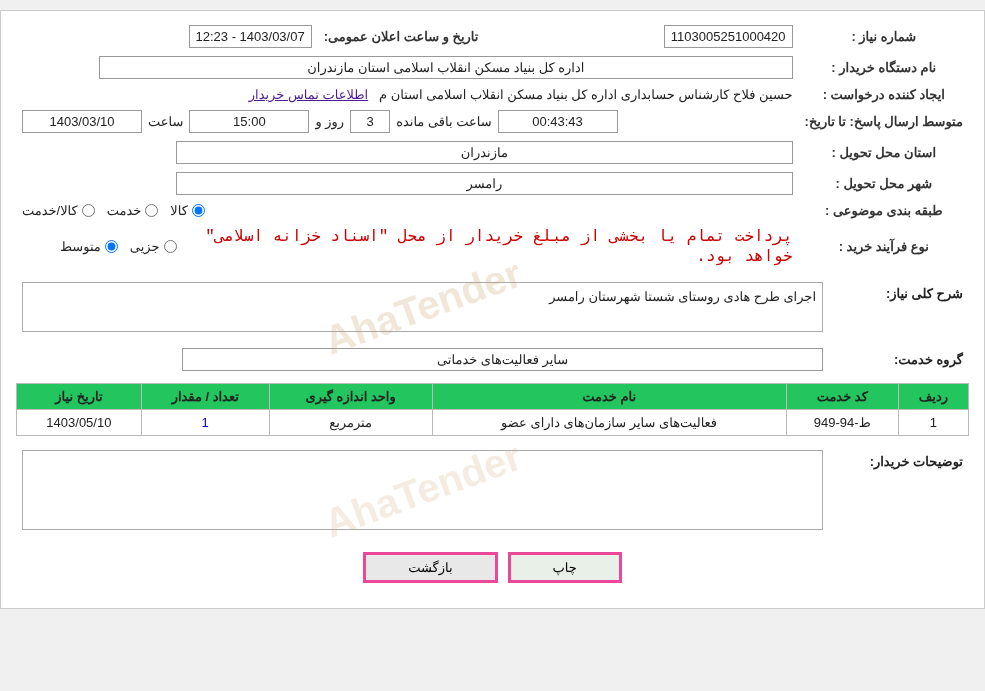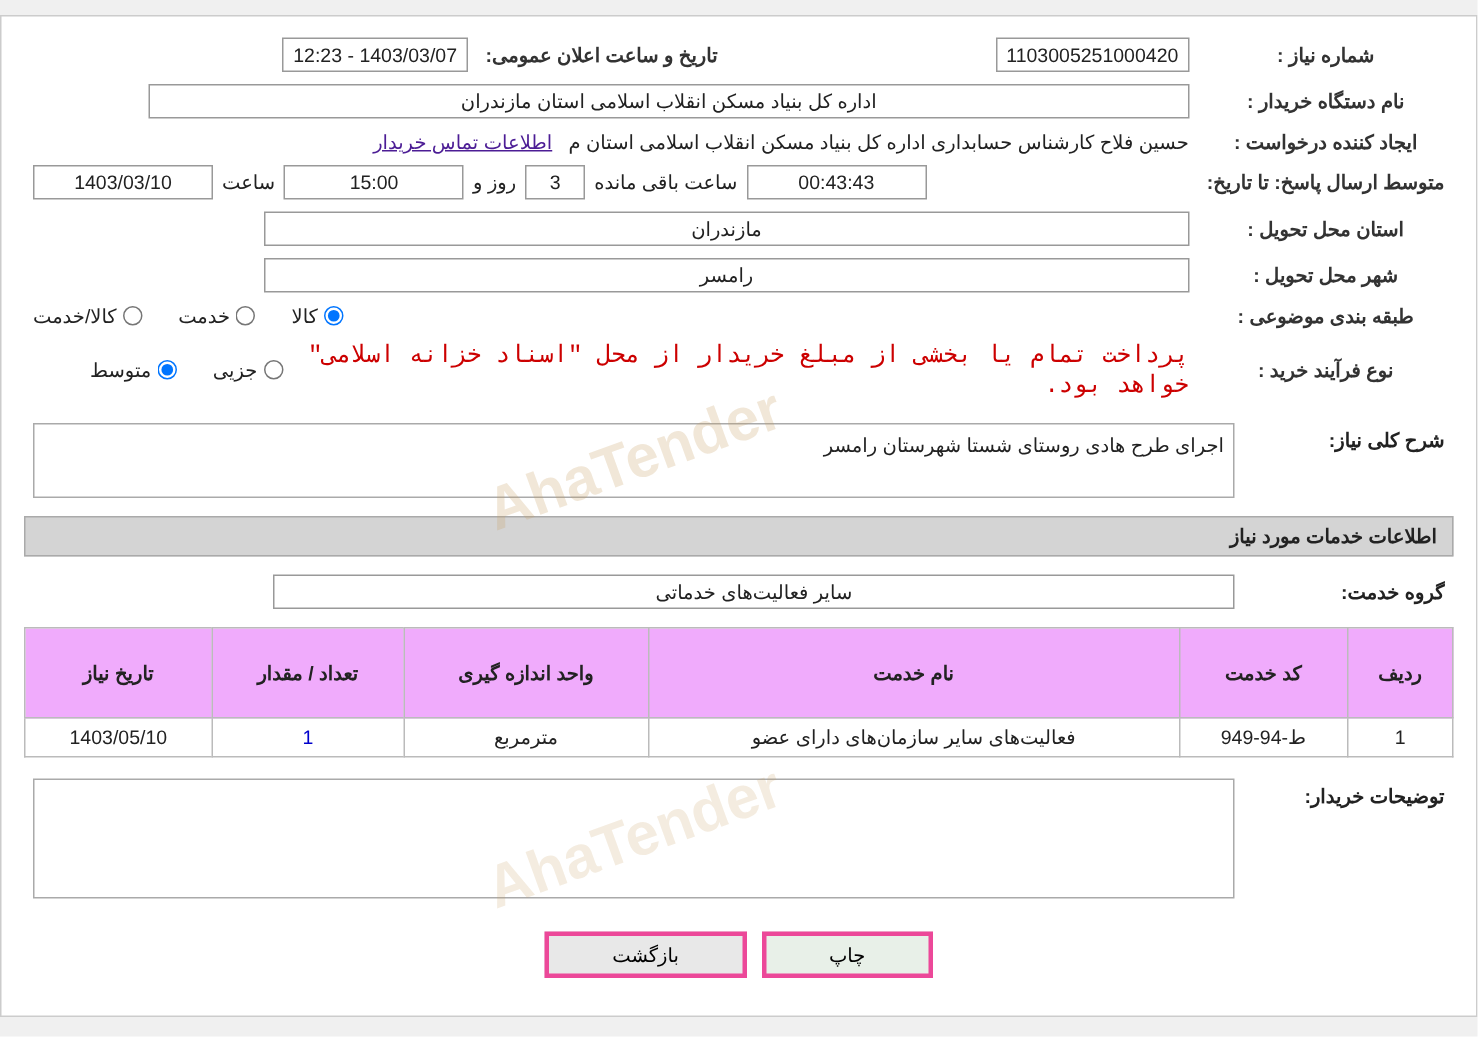--- a/index.html
+++ b/index.html
@@ -63,39 +63,39 @@
       text-align: center;
     }
     .link-blue {
       color: #4c1d95;
       text-decoration: underline;
       cursor: pointer;
     }
     .radio-group {
       display: flex;
       align-items: flex-end;
-      gap: 24px;
+      gap: 12px;
       flex-direction: row-reverse;
     }
     .radio-item {
       display: flex;
       align-items: center;
       gap: 4px;
       flex-direction: row-reverse;
     }
     .services-table {
       width: 100%;
       border-collapse: collapse;
       margin-top: 6px;
       margin-bottom: 10px;
     }
     .services-table th {
-      background: #f0abfc;
+      background: #22c55e;
       border: 1px solid #bbb;
-      padding: 22px 8px;
+      padding: 5px 8px;
       text-align: center;
       font-weight: bold;
     }
     .services-table td {
       border: 1px solid #bbb;
       padding: 5px 8px;
       text-align: center;
     }
     .services-table td.blue {
       color: #0000cc;
@@ -248,21 +248,20 @@
         <td>
           <div style="position:relative; border:1px solid #aaa; padding:6px; min-height:50px; background:#fff;">
             <div style="position:absolute; top:50%; left:50%; transform:translate(-50%,-50%) rotate(-20deg); color:rgba(200,160,100,0.25); font-size:40px; font-weight:bold; pointer-events:none; white-space:nowrap; z-index:0;">AhaTender</div>
             <span style="position:relative; z-index:1;">اجرای طرح هادی روستای شستا شهرستان رامسر</span>
           </div>
         </td>
       </tr>
     </tbody>
       </table>
 
-    <div class="section-header">اطلاعات خدمات مورد نیاز</div>
 
     <table class="info-table">
       <tbody>
           <tr>
         <td style="width:140px; font-weight:bold; text-align:right;">گروه خدمت:</td>
         <td>
           <span class="input-box" style="width:80%;">سایر فعالیت‌های خدماتی</span>
         </td>
       </tr>
     </tbody>

